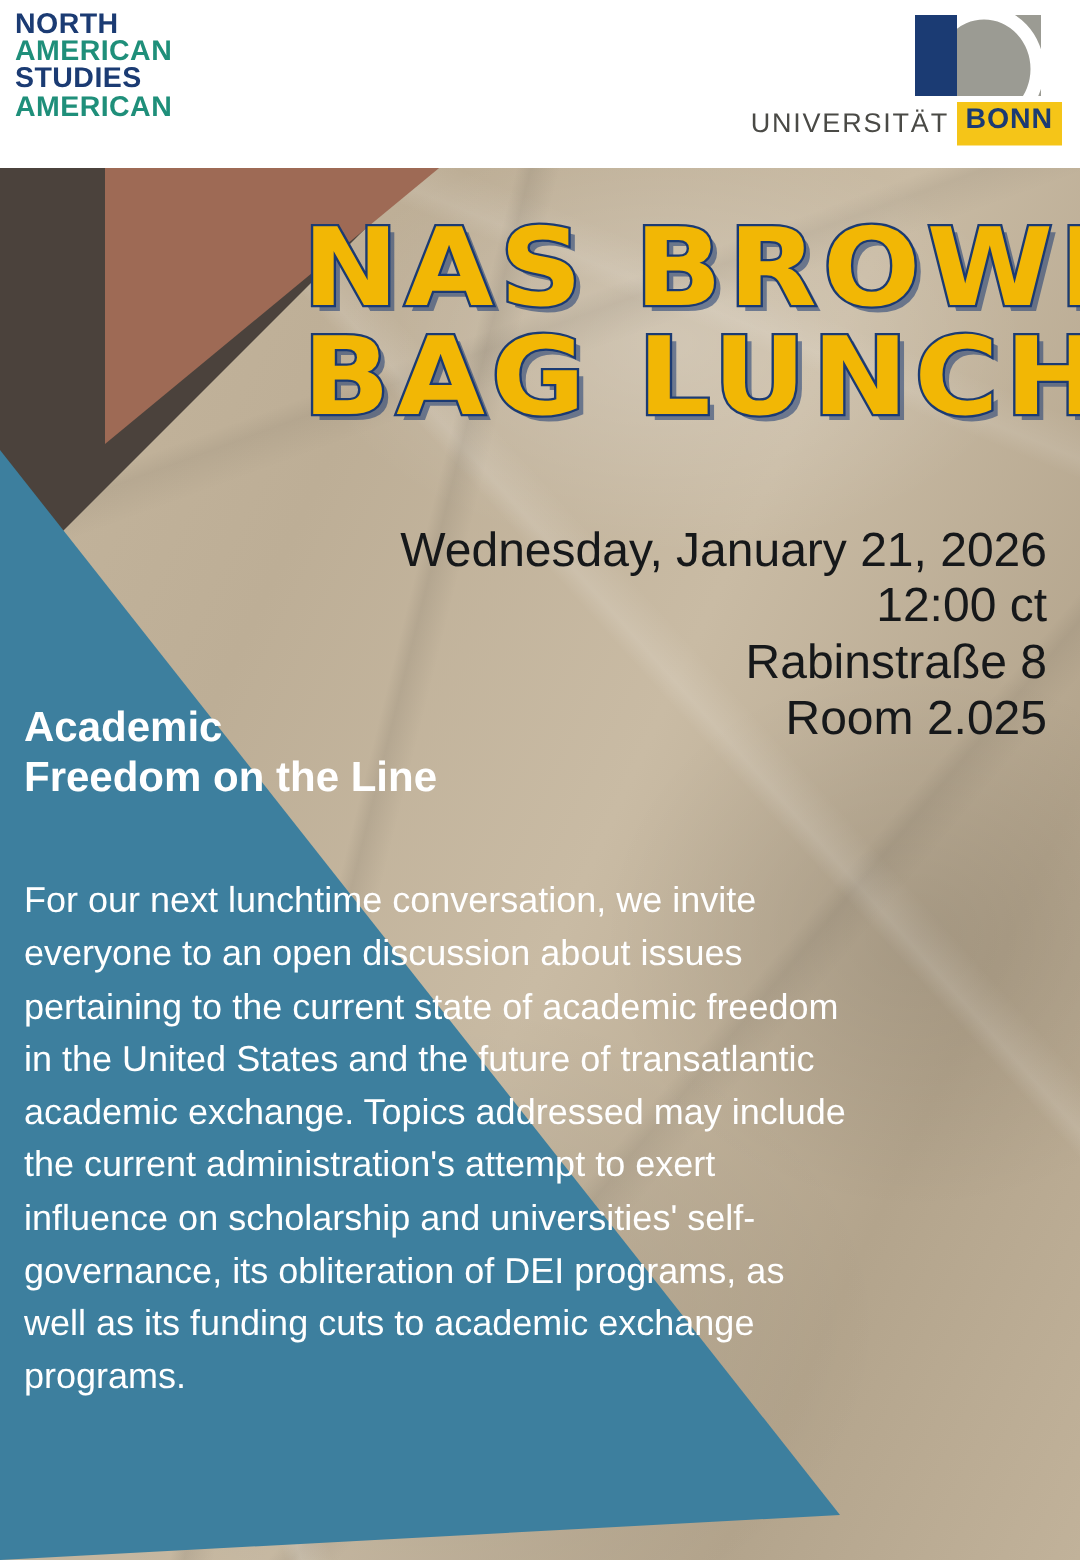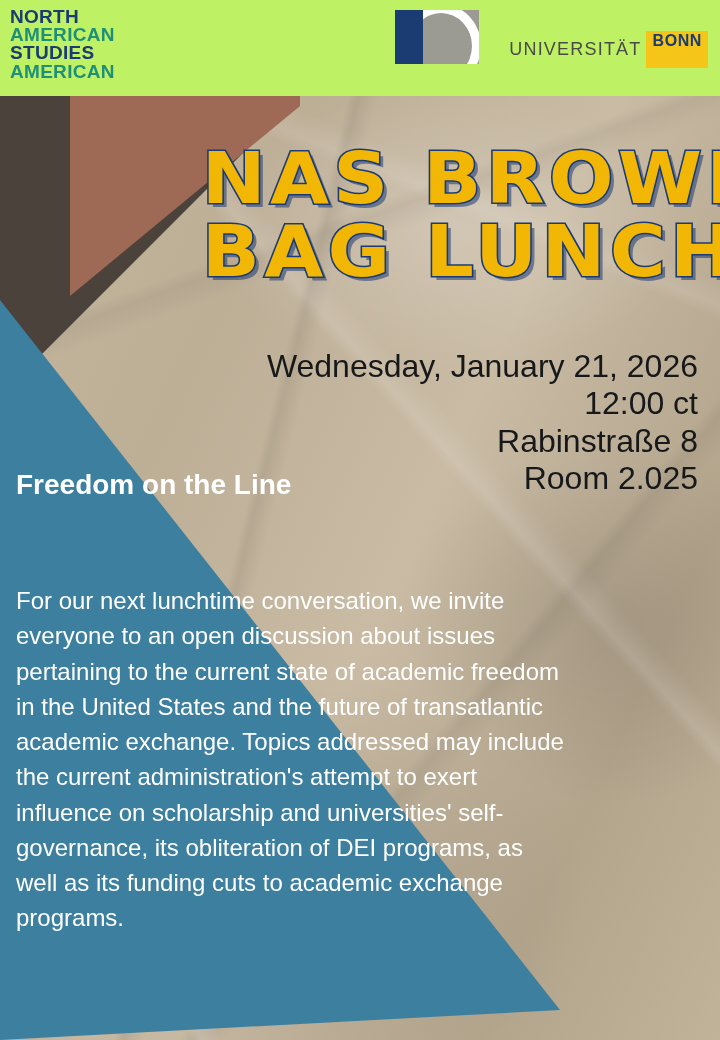--- a/index.html
+++ b/index.html
@@ -49,42 +49,42 @@
     clip-path: polygon(0 0, 230px 0, 230px 10px, 0 200px);
   }
   .blue-wedge {
     left: 0; top: 180px; width: 560px; height: 860px;
     background: #3d7f9e;
     clip-path: polygon(0 120px, 560px 830px, 0 860px);
   }
 
   
   .header {
-    position: absolute; left: 0; top: 0; width: 720px; height: 96px;
-    background: #bef264;
+    position: absolute; left: 0; top: 0; width: 720px; height: 112px;
+    background: #ffffff;
     display: flex; align-items: flex-start; justify-content: space-between;
     z-index: 5;
   }
   .nas-logo {
     margin: 8px 0 0 10px;
     line-height: 0.96;
     font-weight: 800;
     font-size: 19px;
     letter-spacing: 0.3px;
   }
   .nas-logo div { display: block; }
   .nas-l1 { color: #1b3b73; }
   .nas-l2 { color: #1f8f7a; }
   .nas-l3 { color: #1b3b73; }
   .nas-l4 { color: #1f8f7a; }
 
   .uni-logo {
-    display: flex; align-items: flex-end; gap: 16px;
+    display: flex; align-items: flex-end; gap: 0;
     margin: 10px 12px 0 0;
-    flex-direction: row;
+    flex-direction: column;
   }
   .uni-mark {
     width: 84px; height: 54px;
     display: flex;
     margin-bottom: 4px;
     align-self: flex-end;
     margin-right: 14px;
   }
   .uni-mark .bluebox {
     width: 28px; height: 54px; background: #1b3b73;
@@ -100,21 +100,21 @@
     border-radius: 50%;
   }
   .uni-text {
     display: flex; align-items: center; gap: 5px;
   }
   .uni-word {
     font-size: 18px; letter-spacing: 1.2px; color: #4a4a46; font-weight: 400;
   }
   .uni-bonn {
     background: #f5c518; color: #1b3b73; font-weight: 800;
-    font-size: 16px; letter-spacing: 0.6px; padding: 1px 6px 18px 6px; text-align: center;
+    font-size: 19px; letter-spacing: 0.6px; padding: 1px 6px 6px 6px; text-align: center;
   }
 
   
   .title-wrap {
     position: absolute; right: 20px; top: 142px;
     width: 470px; text-align: right; z-index: 4;
   }
   .title-line {
     font-family: "DejaVu Sans", sans-serif;
     font-weight: 700;
@@ -192,18 +192,19 @@
   </div>
 
   <div class="details">
     <div>Wednesday, January 21, 2026</div>
     <div>12:00 ct</div>
     <div>Rabinstraße 8</div>
     <div>Room 2.025</div>
   </div>
 
   <div class="talk-title">
+    <div>Academic</div>
     <div>Freedom on the Line</div>
   </div>
 
   <div class="talk-body">For our next lunchtime conversation, we invite everyone to an open discussion about issues pertaining to the current state of academic freedom in the United States and the future of transatlantic academic exchange. Topics addressed may include the current administration's attempt to exert influence on scholarship and universities' self-governance, its obliteration of DEI programs, as well as its funding cuts to academic exchange programs.</div>
 
 </div>
 
 </body></html>

